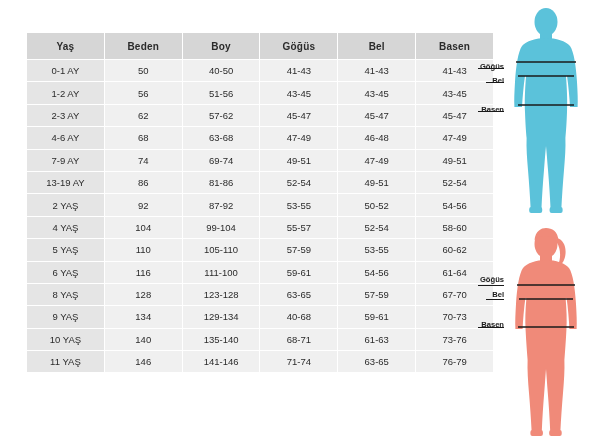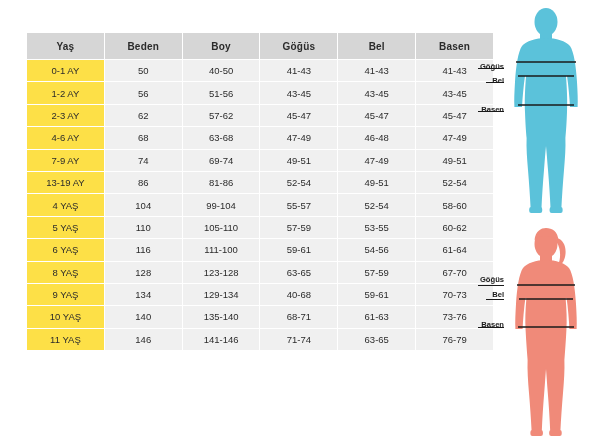--- a/index.html
+++ b/index.html
@@ -44,21 +44,21 @@
     font-family: "Liberation Sans", sans-serif;
   }
   table.size-table th {
     background: #d6d6d6;
     font-weight: bold;
     font-size: 10px;
     height: 26px;
     letter-spacing: .2px;
   }
   table.size-table td.age {
-    background: #fde047;
+    background: #e5e5e5;
     font-weight: normal;
     width: 78px;
   }
   table.size-table td.val {
     background: #f0f0f0;
   }
 
   
   .figures {
     position: absolute;
@@ -158,20 +158,28 @@
           <td class="val">47-49</td>
           <td class="val">49-51</td>
         </tr>
         <tr>
           <td class="age">13-19 AY</td>
           <td class="val">86</td>
           <td class="val">81-86</td>
           <td class="val">52-54</td>
           <td class="val">49-51</td>
           <td class="val">52-54</td>
+        </tr>
+        <tr>
+          <td class="age">2 YAŞ</td>
+          <td class="val">92</td>
+          <td class="val">87-92</td>
+          <td class="val">53-55</td>
+          <td class="val">50-52</td>
+          <td class="val">54-56</td>
         </tr>
         <tr>
           <td class="age">4 YAŞ</td>
           <td class="val">104</td>
           <td class="val">99-104</td>
           <td class="val">55-57</td>
           <td class="val">52-54</td>
           <td class="val">58-60</td>
         </tr>
         <tr>

